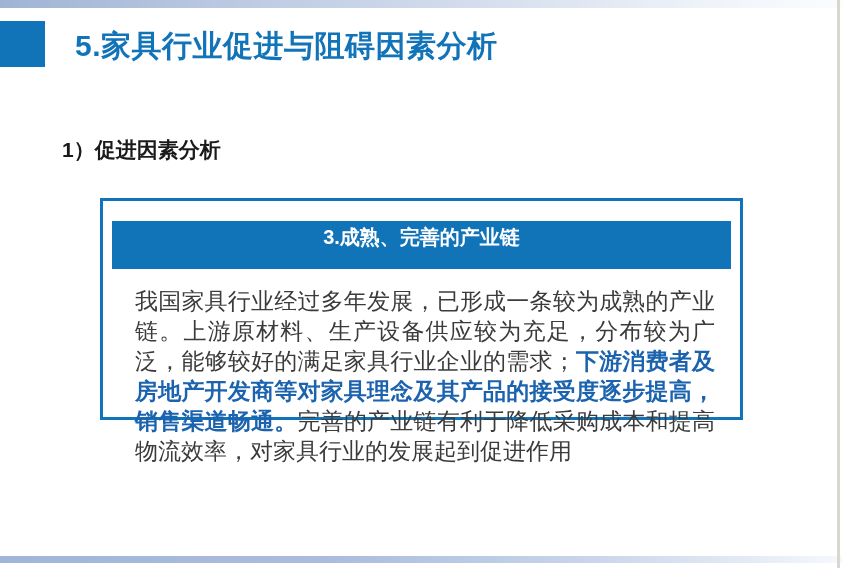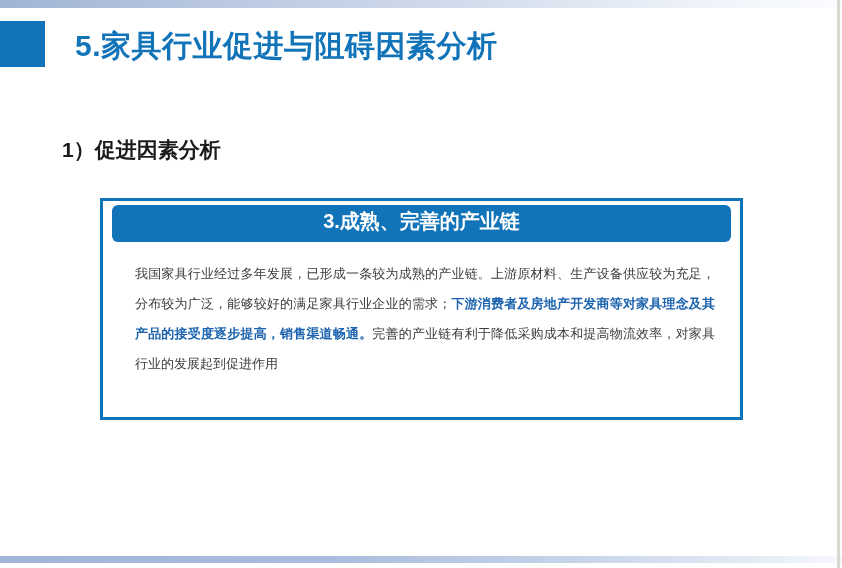--- a/index.html
+++ b/index.html
@@ -50,32 +50,31 @@
     white-space: nowrap;
     margin-top: 44px;
   }
   .card {
     position: absolute; left: 100px; top: 198px;
     width: 637px; height: 216px;
     border: 3px solid var(--accent, #1173b8);
     background: #ffffff;
   }
   .card-header {
-    margin: 4px 9px 0 9px;
-    height: 37px; line-height: 32px;
+    margin: 20px 9px 0 9px;
+    height: 48px; line-height: 32px;
     background: var(--accent, #1173b8);
     color: #ffffff;
     font-size: 20px; font-weight: bold;
     text-align: center;
-    border-radius: 6px;
   }
   .card-body {
     margin: 17px 0 0 32px;
     width: 580px;
-    font-size: 13px;
+    font-size: 23px;
     line-height: 30px;
     color: var(--body-text, #3b3b3b);
     text-align: justify;
   }
   .card-body .highlight {
     color: var(--highlight, #1b63ae);
     font-weight: bold;
   }
 </style>
 </head>

